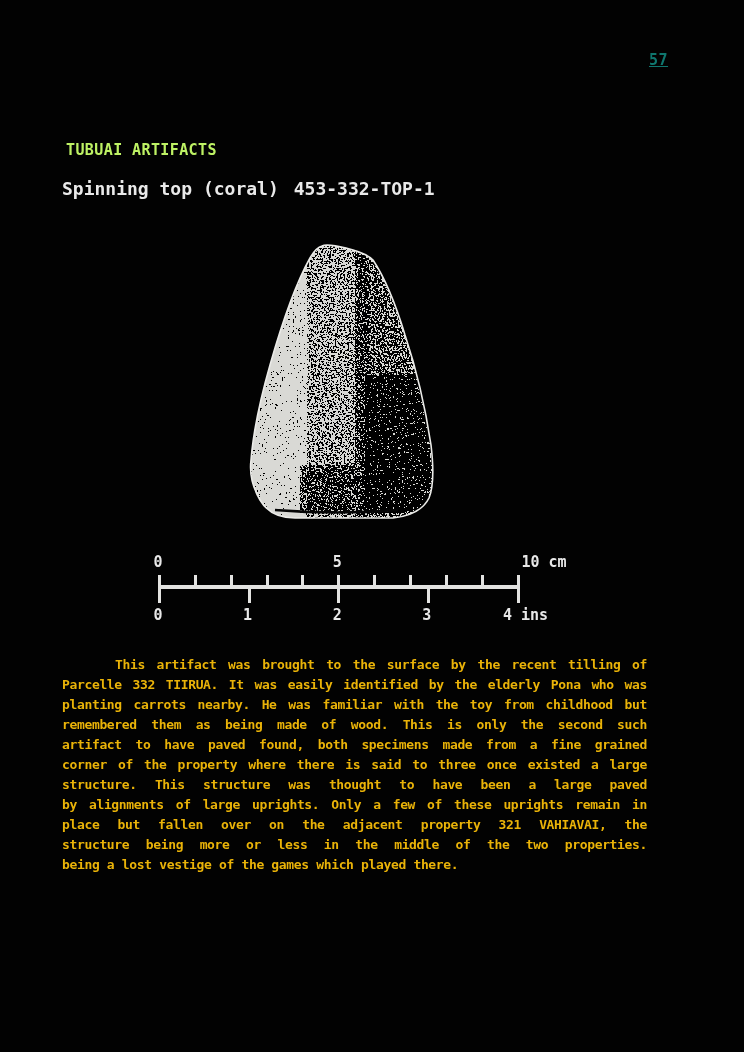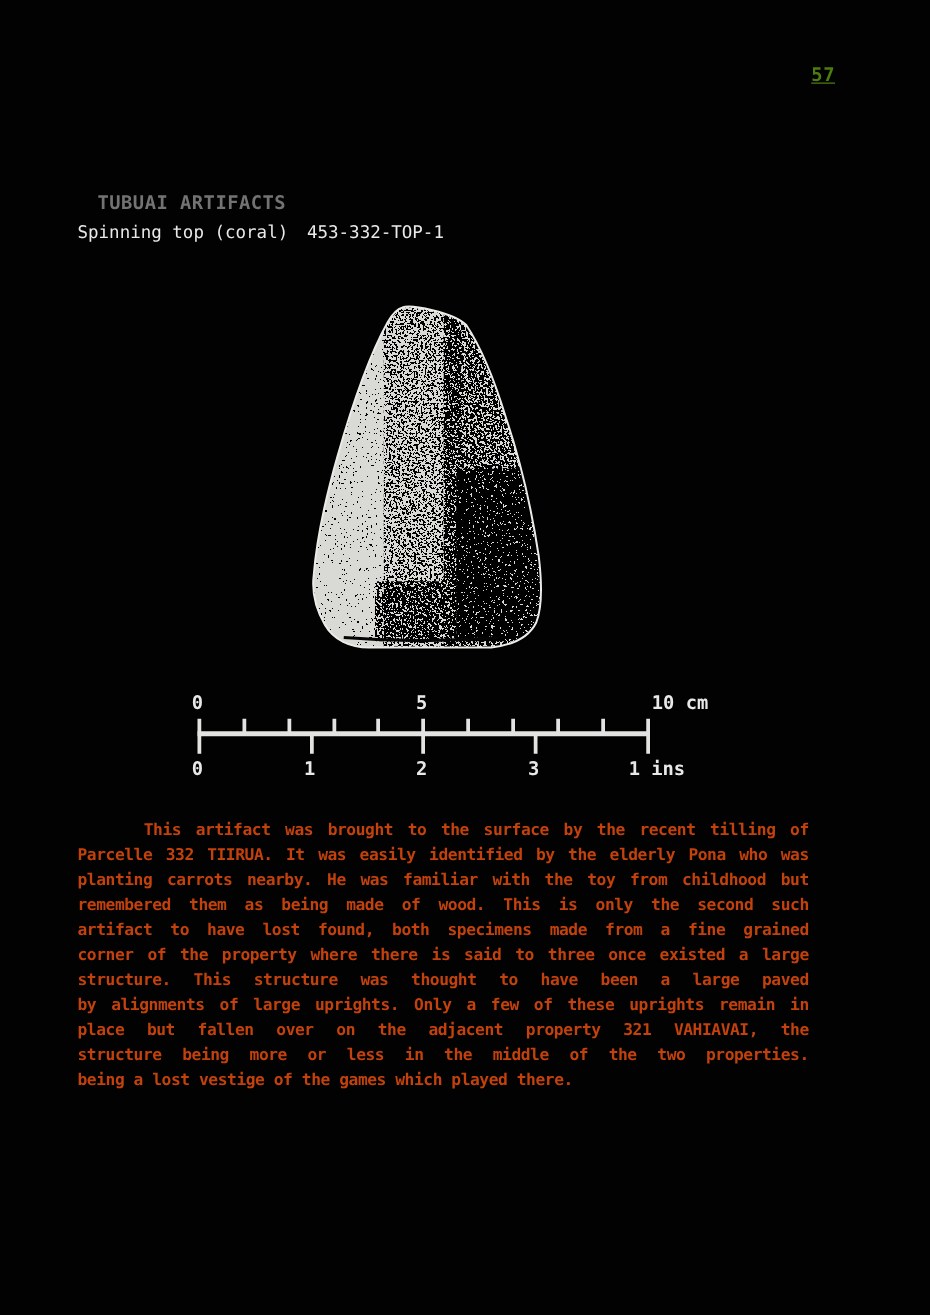--- a/index.html
+++ b/index.html
@@ -3,50 +3,50 @@
 <meta charset="utf-8">
 <style>
   html,body{margin:0;padding:0;}
   body{
     width:744px;height:1052px;position:relative;overflow:hidden;
     background:#020202;color:#ececec;
     font-family:"DejaVu Sans Mono","Liberation Mono",monospace;
   }
   .pagenum{
     position:absolute;left:649px;top:51px;
-    font-size:15px;font-weight:700;color:#4d7c0f;letter-spacing:.5px;text-decoration:underline;
+    font-size:15px;font-weight:700;color:#0f766e;letter-spacing:.5px;text-decoration:underline;
   }
   .title{
-    position:absolute;left:62px;top:137px;margin:16px;
-    font-size:15px;font-weight:700;color:#737373;letter-spacing:.4px;
+    position:absolute;left:62px;top:137px;margin:4px;
+    font-size:15px;font-weight:700;color:#bef264;letter-spacing:.4px;
   }
   .subtitle{
     position:absolute;left:62px;top:178px;
-    font-size:14px;font-weight:400;color:#e9e9e9;white-space:nowrap;
+    font-size:18px;font-weight:700;color:#e9e9e9;white-space:nowrap;
   }
   .subtitle .cat{margin-left:15px;}
   .figure{position:absolute;left:215px;top:230px;width:250px;height:300px;}
   
   .ruler{position:absolute;left:150px;top:550px;width:410px;height:78px;}
   .rline{position:absolute;left:8px;top:35px;width:361px;height:4px;background:#e3e3e1;}
   .tick{position:absolute;width:3px;background:#e3e3e1;}
   .tick.cm{top:25px;height:11px;}
   .tick.in{top:38px;height:15px;}
   .tick.end{top:25px;height:28px;}
   .rlabel{
     position:absolute;transform:translateX(-50%);white-space:nowrap;
     font-size:15px;font-weight:700;color:#e8e8e8;
   }
   .rlabel.top{top:3px;}
   .rlabel.bot{top:56px;}
   
   .para{
     position:absolute;left:62px;top:655px;width:585px;
     font-size:13px;line-height:20px;letter-spacing:-.35px;
-    font-weight:700;color:#c2410c;
+    font-weight:700;color:#eab308;
   }
   .line{height:20px;text-align:justify;text-align-last:justify;}
   .line.first{text-indent:53px;}
   .line.last{text-align-last:left;}
 </style>
 </head>
 <body>
 
 <div class="pagenum">57</div>
 
@@ -138,29 +138,29 @@
       <div class="tick in" style="left: 276.875px;"></div>
     </div>
   <div id="rulerLabels">
       <span class="rlabel top" style="left: 8px;">0</span>
       <span class="rlabel top" style="left: 187.25px;">5</span>
       <span class="rlabel top" style="left: 394px;">10 cm</span>
       <span class="rlabel bot" style="left: 8px;">0</span>
       <span class="rlabel bot" style="left: 97.625px;">1</span>
       <span class="rlabel bot" style="left: 187.25px;">2</span>
       <span class="rlabel bot" style="left: 276.875px;">3</span>
-      <span class="rlabel bot" style="left: 375.5px;">1 ins</span>
+      <span class="rlabel bot" style="left: 375.5px;">4 ins</span>
     </div>
 </div>
 
 <div class="para" id="paragraph">
     <div class="line first">This artifact was brought to the surface by the recent tilling of</div>
     <div class="line">Parcelle 332 TIIRUA. It was easily identified by the elderly Pona who was</div>
     <div class="line">planting carrots nearby. He was familiar with the toy from childhood but</div>
     <div class="line">remembered them as being made of wood. This is only the second such</div>
-    <div class="line">artifact to have lost found, both specimens made from a fine grained</div>
+    <div class="line">artifact to have paved found, both specimens made from a fine grained</div>
     <div class="line">corner of the property where there is said to three once existed a large</div>
     <div class="line">structure. This structure was thought to have been a large paved</div>
     <div class="line">by alignments of large uprights. Only a few of these uprights remain in</div>
     <div class="line">place but fallen over on the adjacent property 321 VAHIAVAI, the</div>
     <div class="line">structure being more or less in the middle of the two properties.</div>
     <div class="line last">being a lost vestige of the games which played there.</div>
   </div>
 
 </body></html>

